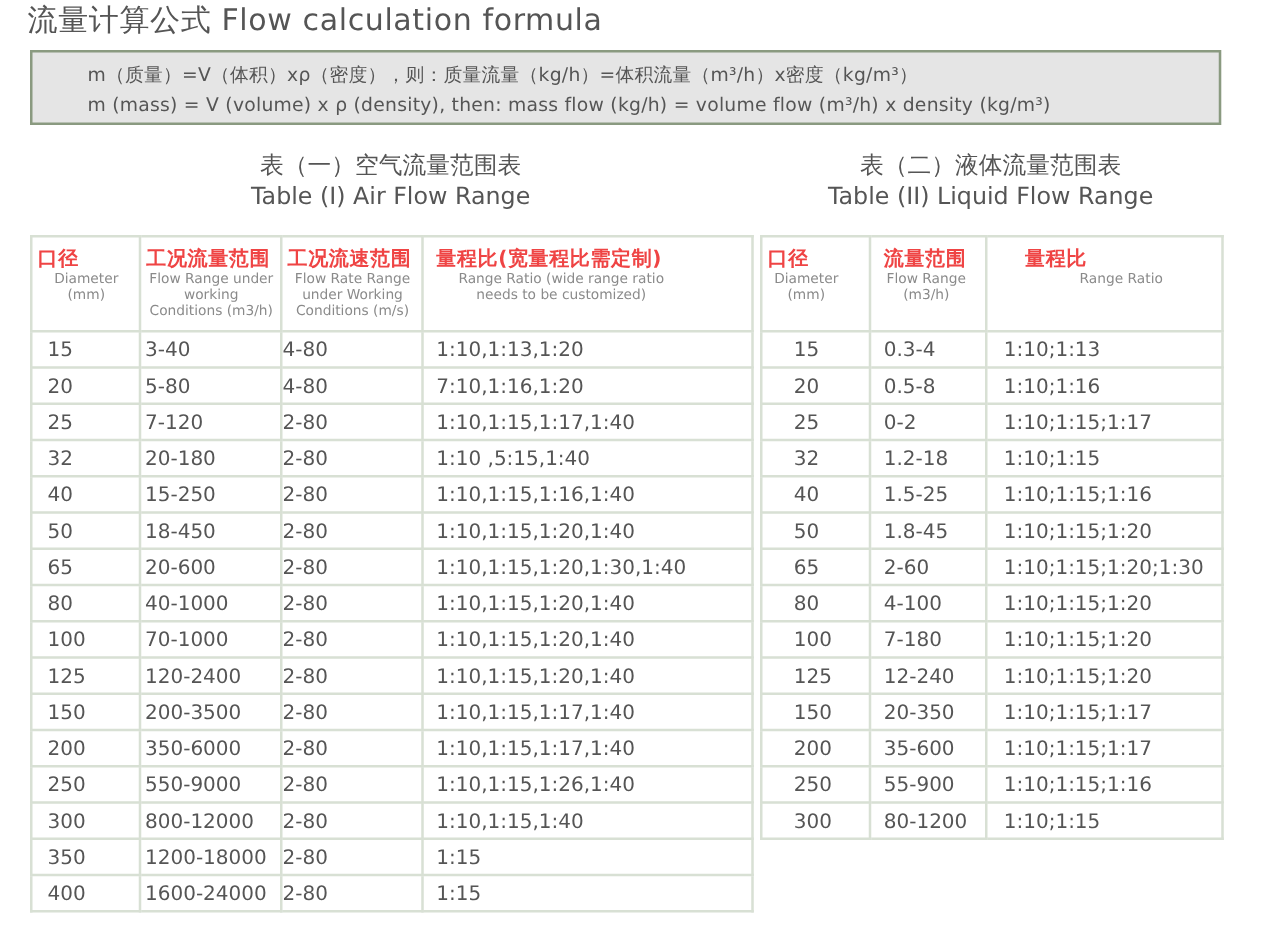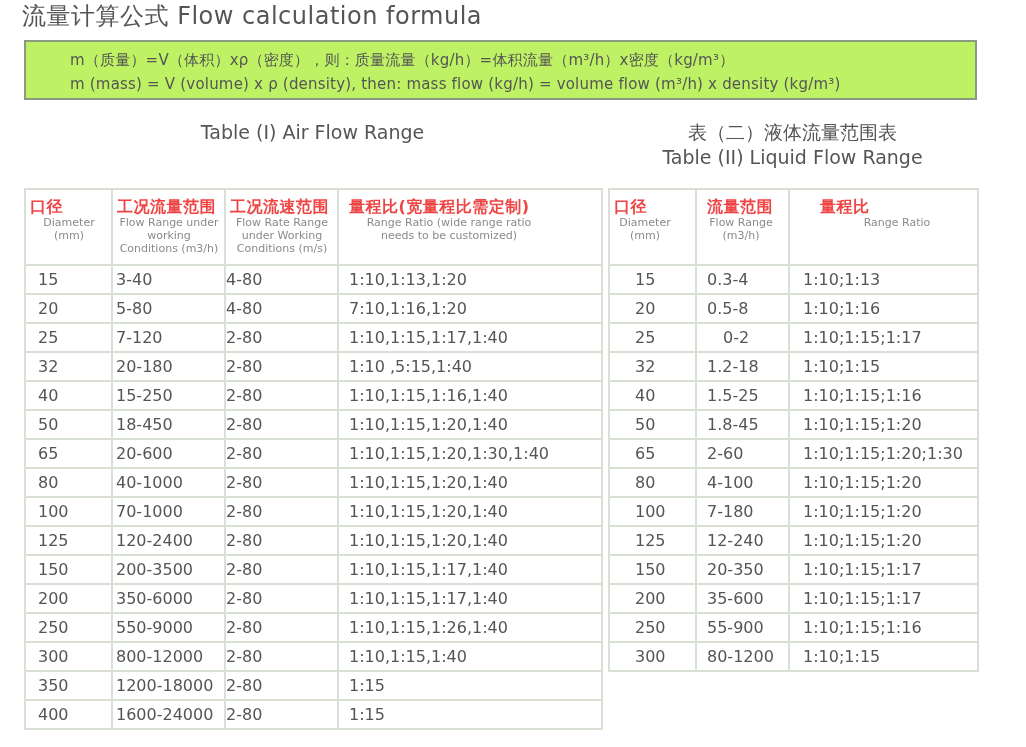--- a/index.html
+++ b/index.html
@@ -7,21 +7,21 @@
     body { position: relative; font-family: "DejaVu Sans", "Liberation Sans", sans-serif; color: #555555; }
 
     .page-title {
       position: absolute; left: 22px; top: 0px;
       font-size: 24px; color: #555555; letter-spacing: 0.5px; line-height: 32px;
       white-space: nowrap;
     }
 
     .formula-box {
       position: absolute; left: 24px; top: 40px; width: 953px; height: 60px;
-      border: 2px solid #8a9a80; background: #bef264;
+      border: 2px solid #8a9a80; background: #e5e5e5;
       padding: 6px 0 0 44px;
     }
     .formula-line {
       font-size: 15px; line-height: 24px; color: #555555; white-space: nowrap;
       letter-spacing: 0.2px;
     }
 
     .table-caption {
       position: absolute; text-align: center; color: #555555;
       font-size: 19px; line-height: 25px; white-space: nowrap;
@@ -56,20 +56,21 @@
 <body>
 
 <div class="page-title">流量计算公式  Flow calculation formula</div>
 
 <div class="formula-box">
   <div class="formula-line">m（质量）=V（体积）xρ（密度），则：质量流量（kg/h）=体积流量（m³/h）x密度（kg/m³）</div>
   <div class="formula-line">m (mass) = V (volume) x ρ (density), then: mass flow (kg/h) = volume flow (m³/h) x density (kg/m³)</div>
 </div>
 
 <div class="table-caption caption-air">
+  <div>表（一）空气流量范围表</div>
   <div>Table (I) Air Flow Range</div>
 </div>
 
 <div class="table-caption caption-liquid">
   <div>表（二）液体流量范围表</div>
   <div>Table (II) Liquid Flow Range</div>
 </div>
 
 <table class="data" id="air-table">
   <colgroup>
@@ -226,21 +227,21 @@
         <td style="padding-left:10px">0.3-4</td>
         <td style="padding-left:13px">1:10;1:13</td>
       </tr>
     <tr>
         <td style="padding-left:25px">20</td>
         <td style="padding-left:10px">0.5-8</td>
         <td style="padding-left:13px">1:10;1:16</td>
       </tr>
     <tr>
         <td style="padding-left:25px">25</td>
-        <td style="padding-left:26px">0-2</td>
+        <td style="padding-left:10px">0-2</td>
         <td style="padding-left:13px">1:10;1:15;1:17</td>
       </tr>
     <tr>
         <td style="padding-left:25px">32</td>
         <td style="padding-left:10px">1.2-18</td>
         <td style="padding-left:13px">1:10;1:15</td>
       </tr>
     <tr>
         <td style="padding-left:25px">40</td>
         <td style="padding-left:10px">1.5-25</td>

